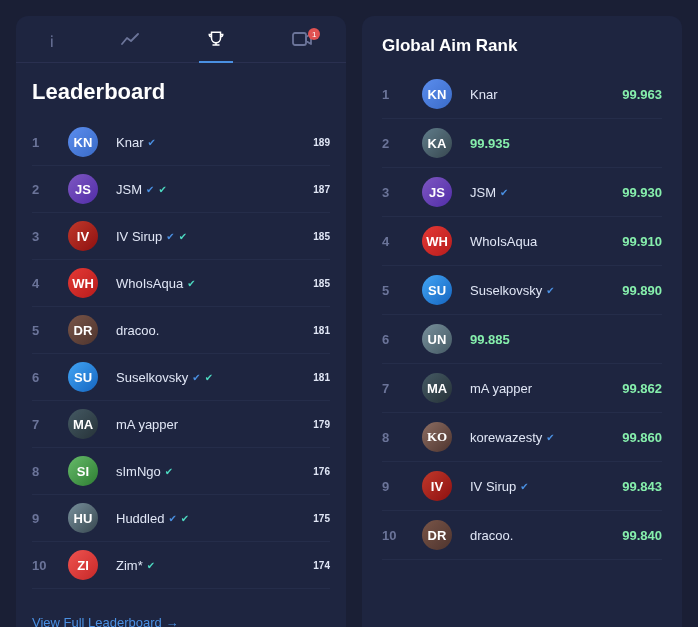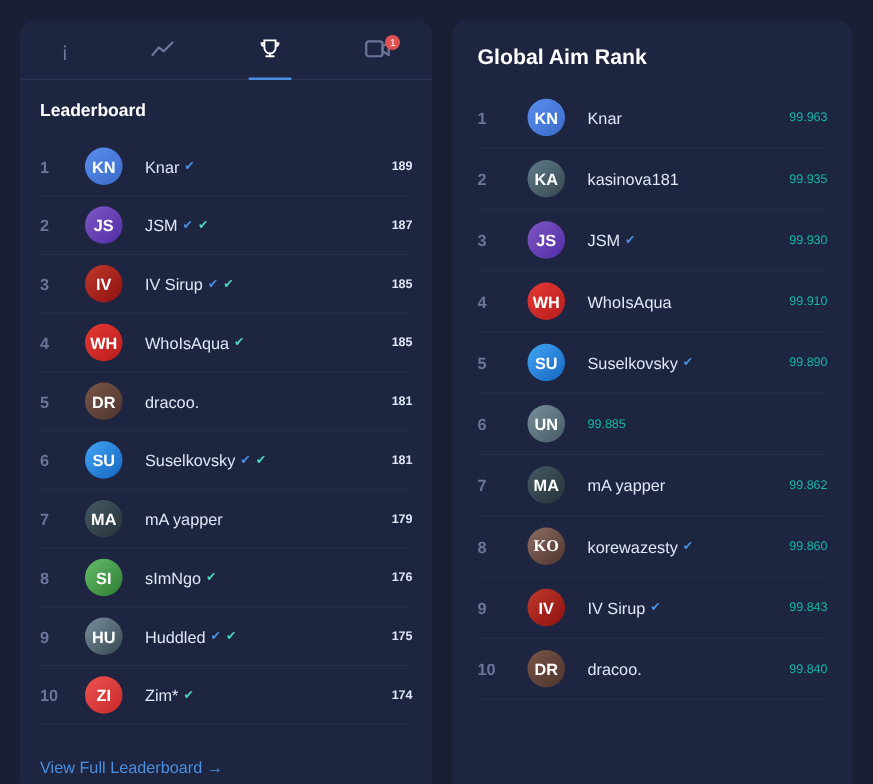--- a/index.html
+++ b/index.html
@@ -63,21 +63,21 @@
       width: 12px; height: 12px;
       display: flex; align-items: center; justify-content: center;
     }
     .panel-content {
       padding: 16px;
       flex: 1;
       overflow-y: auto;
     }
     .panel-title {
       color: #ffffff;
-      font-size: 14px;
+      font-size: 22px;
       font-weight: 700;
       margin-bottom: 14px;
     }
     .leaderboard-list {
       list-style: none;
     }
     .leaderboard-item {
       display: flex;
       align-items: center;
       padding: 8px 0;
@@ -170,23 +170,23 @@
     .global-username {
       flex: 1;
       color: #e0e6f5;
       font-size: 13px;
       font-weight: 500;
       display: flex;
       align-items: center;
       gap: 4px;
     }
     .global-score {
-      color: #14b8a6;
-      font-size: 10px;
-      font-weight: 400;
+      color: #86efac;
+      font-size: 13px;
+      font-weight: 700;
       text-align: right;
     }
 
     
     .av-knar { background: linear-gradient(135deg, #5b8dee, #3a6bc7); }
     .av-jsm { background: linear-gradient(135deg, #7e57c2, #512da8); }
     .av-ivsirup { background: linear-gradient(135deg, #c0392b, #8e1010); }
     .av-whoisaqua { background: linear-gradient(135deg, #e53935, #b71c1c); }
     .av-dracoo { background: linear-gradient(135deg, #795548, #4e342e); }
     .av-suselkovsky { background: linear-gradient(135deg, #42a5f5, #1565c0); }
@@ -344,24 +344,20 @@
     <div class="avatar av-knar">KN</div>
     <div class="global-username">
       Knar
       
     </div>
     <span class="global-score">99.963</span>
   </li>
         <li class="global-item">
     <span class="global-rank">2</span>
     <div class="avatar av-kasinova">KA</div>
-    <div class="global-username">
-      kasinova181
-      
-    </div>
     <span class="global-score">99.935</span>
   </li>
         <li class="global-item">
     <span class="global-rank">3</span>
     <div class="avatar av-jsm">JS</div>
     <div class="global-username">
       JSM
       <span class="badge-icon badge-blue">✔</span>
     </div>
     <span class="global-score">99.930</span>

